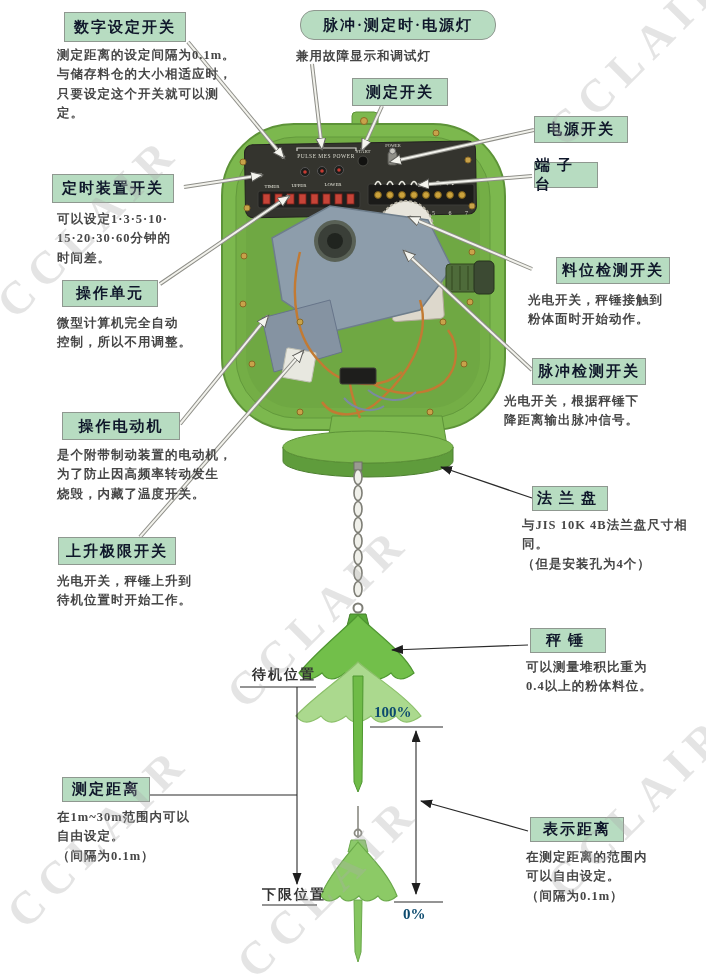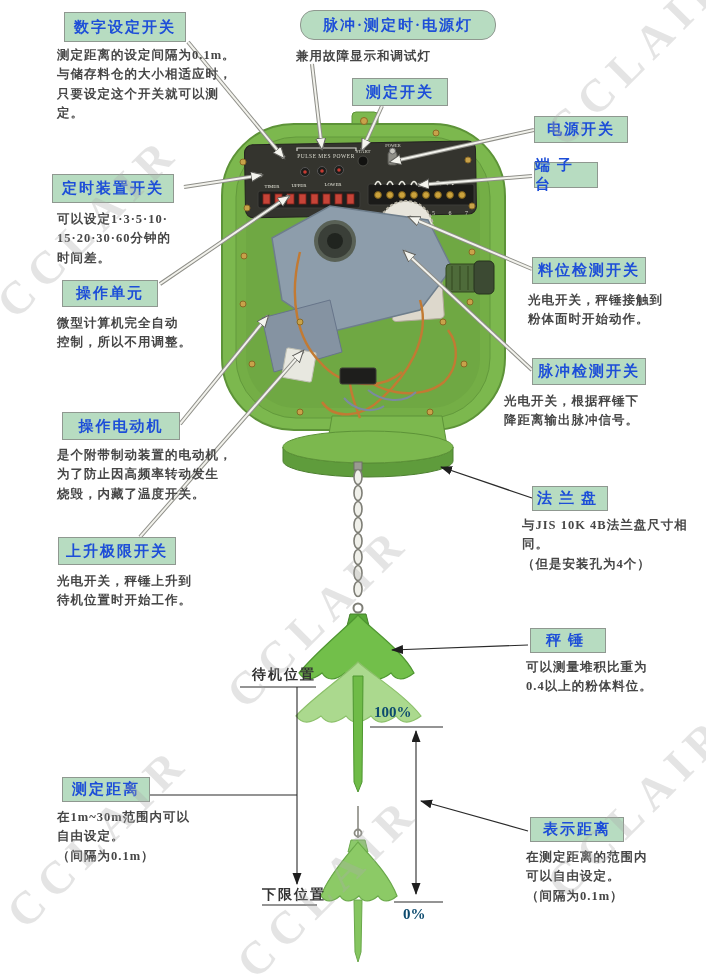--- a/index.html
+++ b/index.html
@@ -1,20 +1,20 @@
 <!DOCTYPE html>
 <html><head>
 <meta charset="utf-8">
 <style>
   html,body{margin:0;padding:0;background:#fff;}
   .canvas{position:relative;width:706px;height:976px;background:#ffffff;overflow:hidden;
           font-family:"Liberation Serif","DejaVu Serif",serif;}
   svg{position:absolute;left:0;top:0;z-index:1;}
   .callout-box{position:absolute;z-index:2;background:#b7dcc1;border:1px solid #8f9890;
-    display:flex;align-items:center;justify-content:center;font-weight:bold;color:#1d4ed8;
+    display:flex;align-items:center;justify-content:center;font-weight:bold;color:#0f172a;
     font-size:15px;letter-spacing:2px;box-sizing:border-box;}
   .ls-wide{letter-spacing:7px;}
   .desc{position:absolute;z-index:2;font-size:12.5px;font-weight:bold;color:#464646;
     line-height:1.55;white-space:pre-line;letter-spacing:1px;}
   .marker-label{position:absolute;z-index:2;font-size:14px;font-weight:bold;color:#333;
     letter-spacing:2px;}
   .pct{position:absolute;z-index:2;font-size:15px;font-weight:bold;color:#0c4a6e;letter-spacing:0;}
   .wm{position:absolute;z-index:3;font-size:46px;font-weight:bold;letter-spacing:9px;
     color:rgba(170,170,170,0.32);transform:rotate(-45deg);pointer-events:none;white-space:nowrap;}
 </style>
@@ -280,21 +280,21 @@
   <div class="callout-box ls-wide" style="left:534px;top:162px;width:64px;height:26px;">
       <span>端子台</span>
     </div>
 
   <div class="callout-box" style="left:62px;top:280px;width:96px;height:27px;">
       <span>操作单元</span>
     </div>
   <div class="desc" style="left:57px;top:314px;">微型计算机完全自动
 控制，所以不用调整。</div>
 
-  <div class="callout-box" style="left:532px;top:257px;width:114px;height:27px;">
+  <div class="callout-box" style="left:556px;top:257px;width:114px;height:27px;">
       <span>料位检测开关</span>
     </div>
   <div class="desc" style="left:528px;top:291px;">光电开关，秤锤接触到
 粉体面时开始动作。</div>
 
   <div class="callout-box" style="left:532px;top:358px;width:114px;height:27px;">
       <span>脉冲检测开关</span>
     </div>
   <div class="desc" style="left:504px;top:392px;">光电开关，根据秤锤下
 降距离输出脉冲信号。</div>

